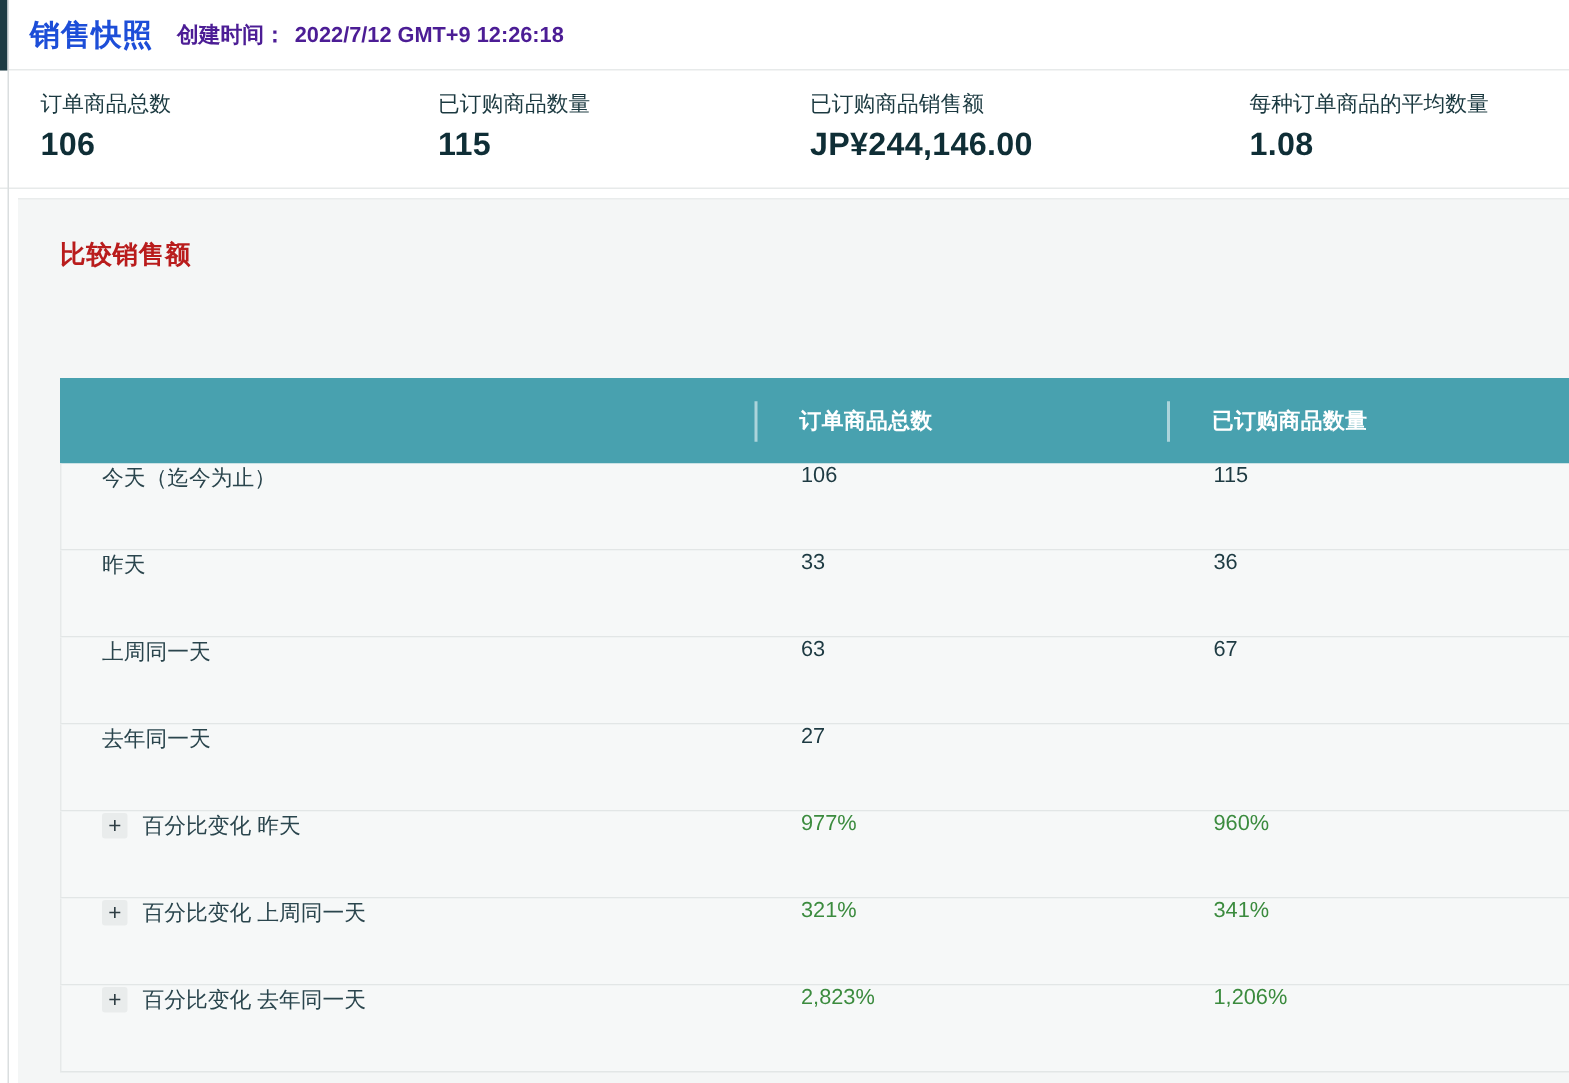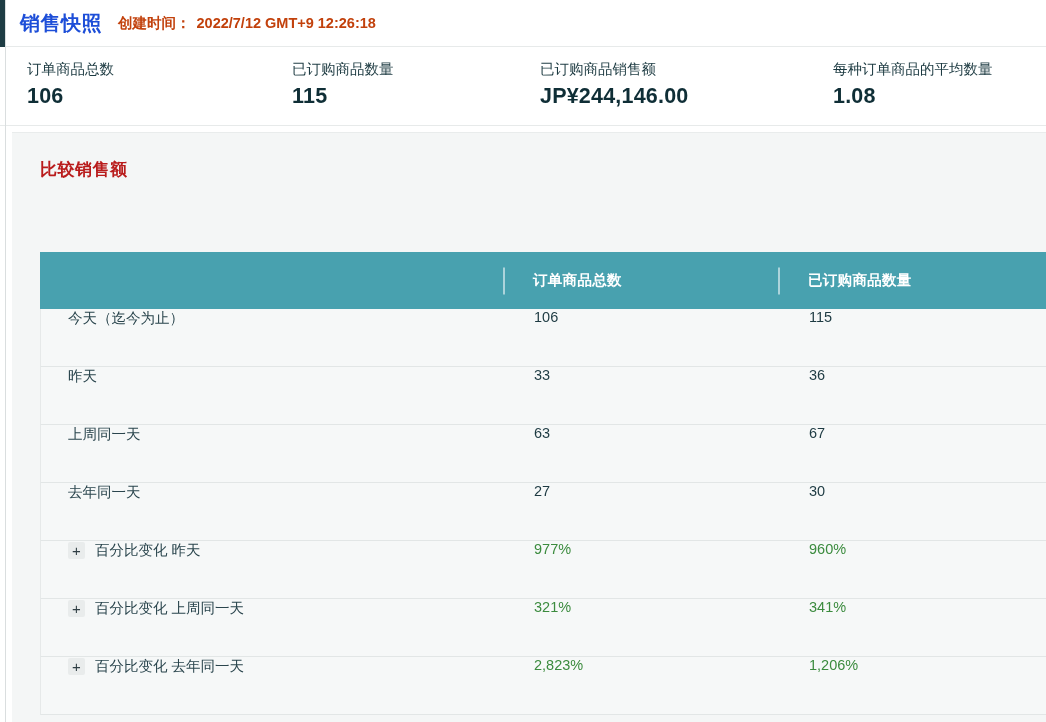--- a/index.html
+++ b/index.html
@@ -12,21 +12,21 @@
     overflow:hidden;
   }
 
   
   .left-dark { position:absolute; left:0; top:0; width:5px; height:47px; background:#1e3c44; }
   .left-line { position:absolute; left:5px; top:0; width:1px; height:722px; background:#dadedf; }
 
   
   .title-bar { height:46px; display:flex; align-items:center; padding-left:20px; background:#ffffff; }
   .page-title { font-size:20px; font-weight:bold; color:#1d4ed8; letter-spacing:0.5px; }
-  .created { margin-left:16px; font-size:14.5px; font-weight:bold; color:#c2410c; }
+  .created { margin-left:16px; font-size:14.5px; font-weight:bold; color:#4c1d95; }
   .created .created-value { margin-left:6px; }
 
   
   .stats-bar {
     height:80px; background:#ffffff;
     border-top:1px solid #e7eaea; border-bottom:1px solid #e7eaea;
     display:flex; padding:13px 0 0 27px;
   }
   .stat { }
   .stat-0 { width:265px; } .stat-1 { width:248px; } .stat-2 { width:293px; } .stat-3 { flex:1; }
@@ -130,21 +130,20 @@
 
     <div class="trow">
       <div class="td td-label">上周同一天</div>
       <div class="td td-val">63</div>
       <div class="td td-val td-val2">67</div>
     </div>
 
     <div class="trow">
       <div class="td td-label">去年同一天</div>
       <div class="td td-val">27</div>
-      <div class="td td-val td-val2">30</div>
     </div>
 
     <div class="trow positive">
       <div class="td td-label">
         <span class="plus">+</span>
         <span>百分比变化 昨天</span>
       </div>
       <div class="td td-val">977%</div>
       <div class="td td-val td-val2">960%</div>
     </div>

